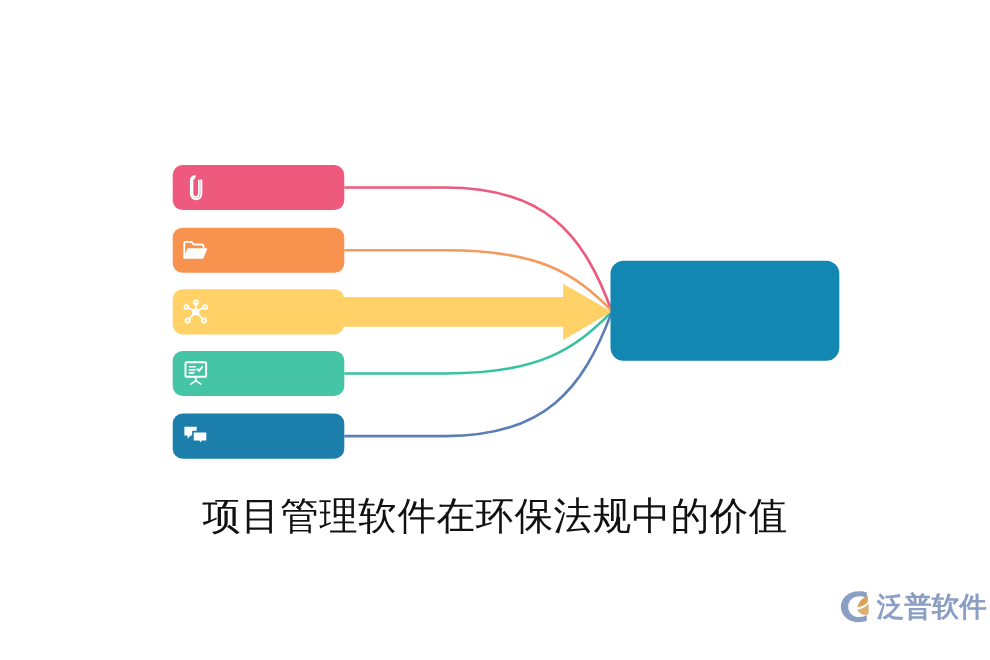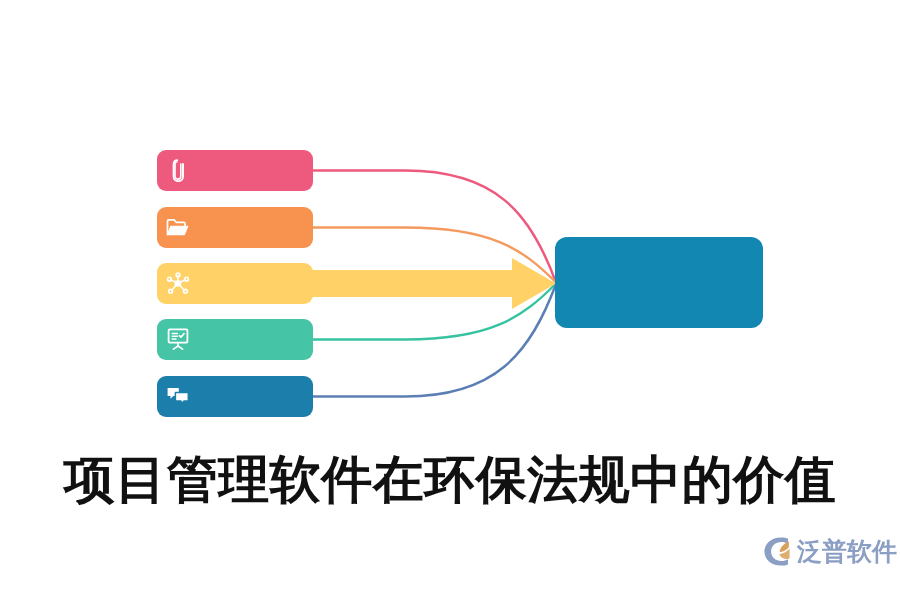--- a/index.html
+++ b/index.html
@@ -26,22 +26,22 @@
   }
 
   
   .title {
     position: absolute;
     left: 0;
     top: 446;
     width: 900px;
     text-align: center;
     font-family: "DejaVu Sans", "Liberation Sans", sans-serif;
-    font-size: 51px;
-    font-weight: 700;
+    font-size: 35px;
+    font-weight: 400;
     color: #111111;
     letter-spacing: 0.5px;
     white-space: nowrap;
   }
 
   
   .logo {
     position: absolute;
     left: 763px;
     top: 536px;

